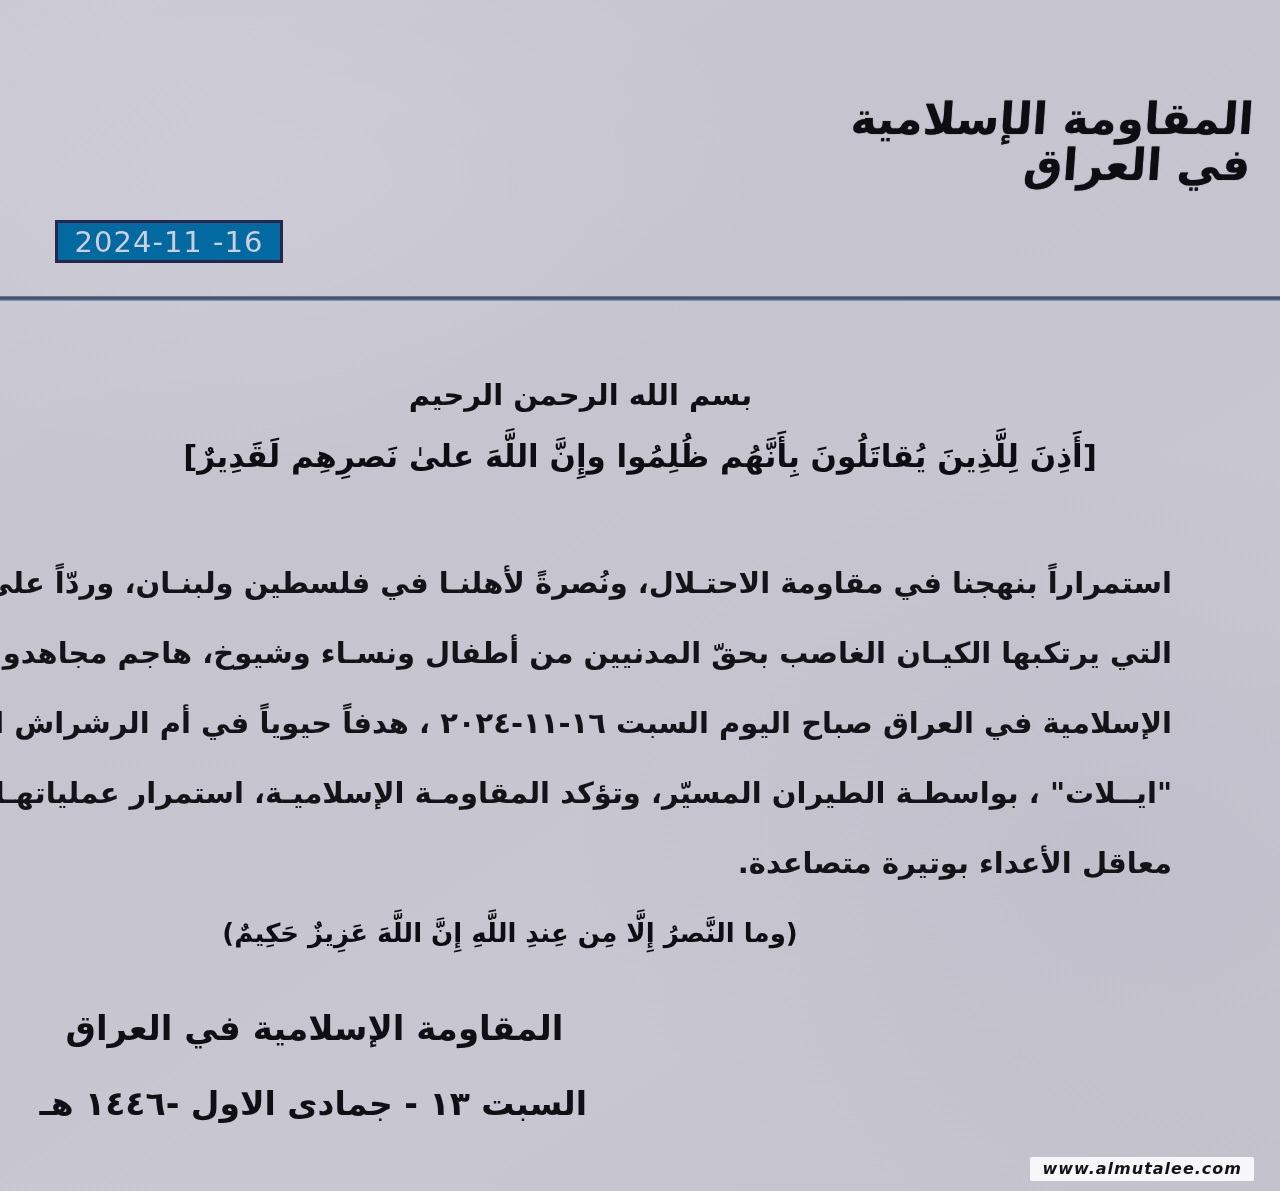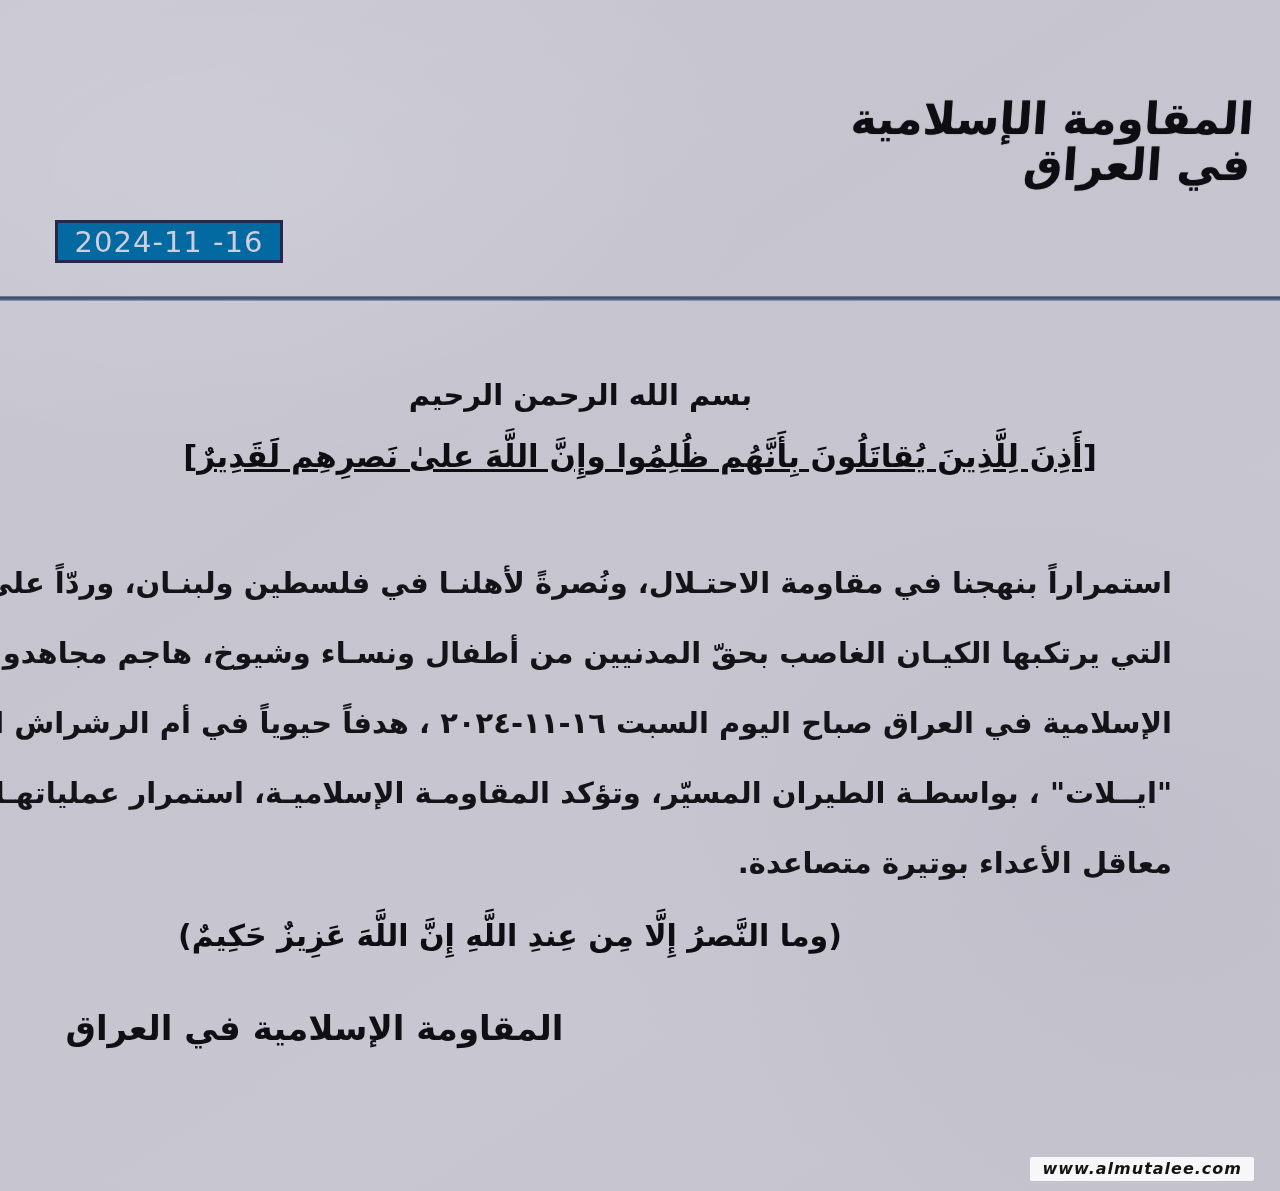--- a/index.html
+++ b/index.html
@@ -78,21 +78,20 @@
   .verse-top {
     position: absolute;
     left: 0;
     top: 438px;
     width: 1280px;
     text-align: center;
     direction: rtl;
     font-size: 31px;
     font-weight: bold;
     color: #0e0e12;
-    text-decoration: underline;
   }
 
   .body-text {
     position: absolute;
     left: 110px;
     top: 548px;
     width: 1062px;
     direction: rtl;
     font-size: 29px;
     font-weight: bold;
@@ -111,21 +110,21 @@
     text-align-last: right;
   }
 
   .verse-bottom {
     position: absolute;
     left: 0;
     top: 918px;
     width: 1020px;
     text-align: center;
     direction: rtl;
-    font-size: 30px;
+    font-size: 26px;
     font-weight: bold;
     color: #0e0e12;
   }
 
   .signature-block {
     position: absolute;
     left: 42px;
     top: 1008px;
     width: 545px;
     text-align: center;
@@ -176,15 +175,16 @@
   <span class="line">التي يرتكبها الكيـان الغاصب بحقّ المدنيين من أطفال ونسـاء وشيوخ، هاجم مجاهدو المقاومـة</span>
   <span class="line">الإسلامية في العراق صباح اليوم السبت ١٦-١١-٢٠٢٤ ، هدفاً حيوياً في أم الرشراش المحتلة</span>
   <span class="line">"ايــلات" ، بواسطـة الطيران المسيّر، وتؤكد المقاومـة الإسلاميـة، استمرار عملياتهـا في دكّ</span>
   <span class="line last">معاقل الأعداء بوتيرة متصاعدة.</span>
 </div>
 
 <div class="verse-bottom">(وما النَّصرُ إِلَّا مِن عِندِ اللَّهِ  إِنَّ اللَّهَ عَزِيزٌ حَكِيمٌ)</div>
 
 <div class="signature-block">
   <div class="org">المقاومة الإسلامية في العراق</div>
+  <div class="hijri">السبت ١٣ - جمادى الاول -١٤٤٦ هـ</div>
 </div>
 
 <div class="watermark">www.almutalee.com</div>
 
 </body></html>

